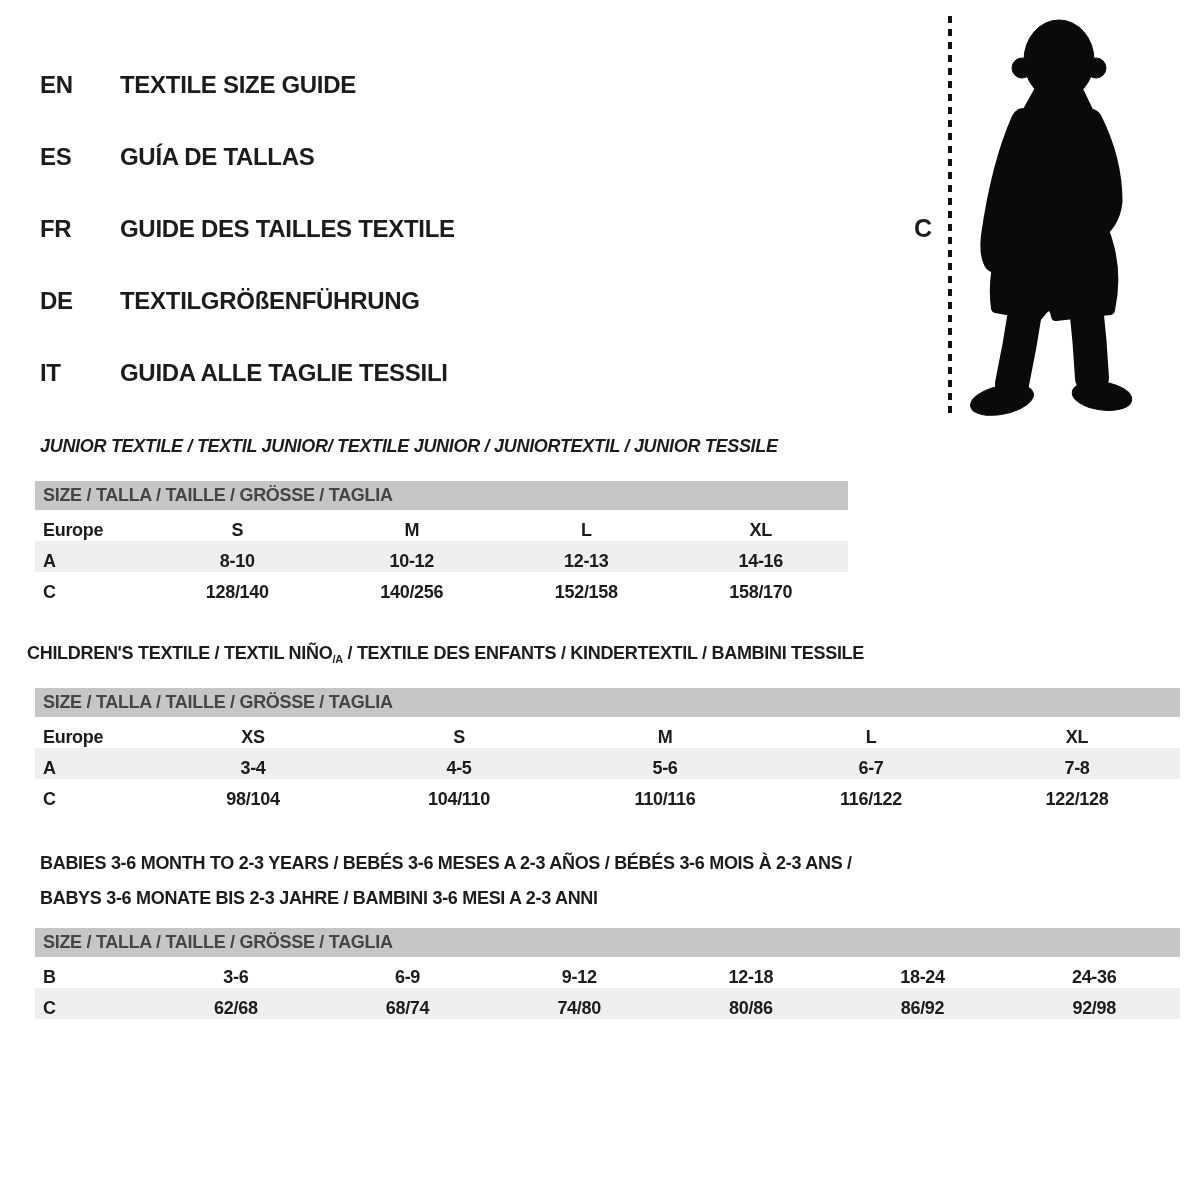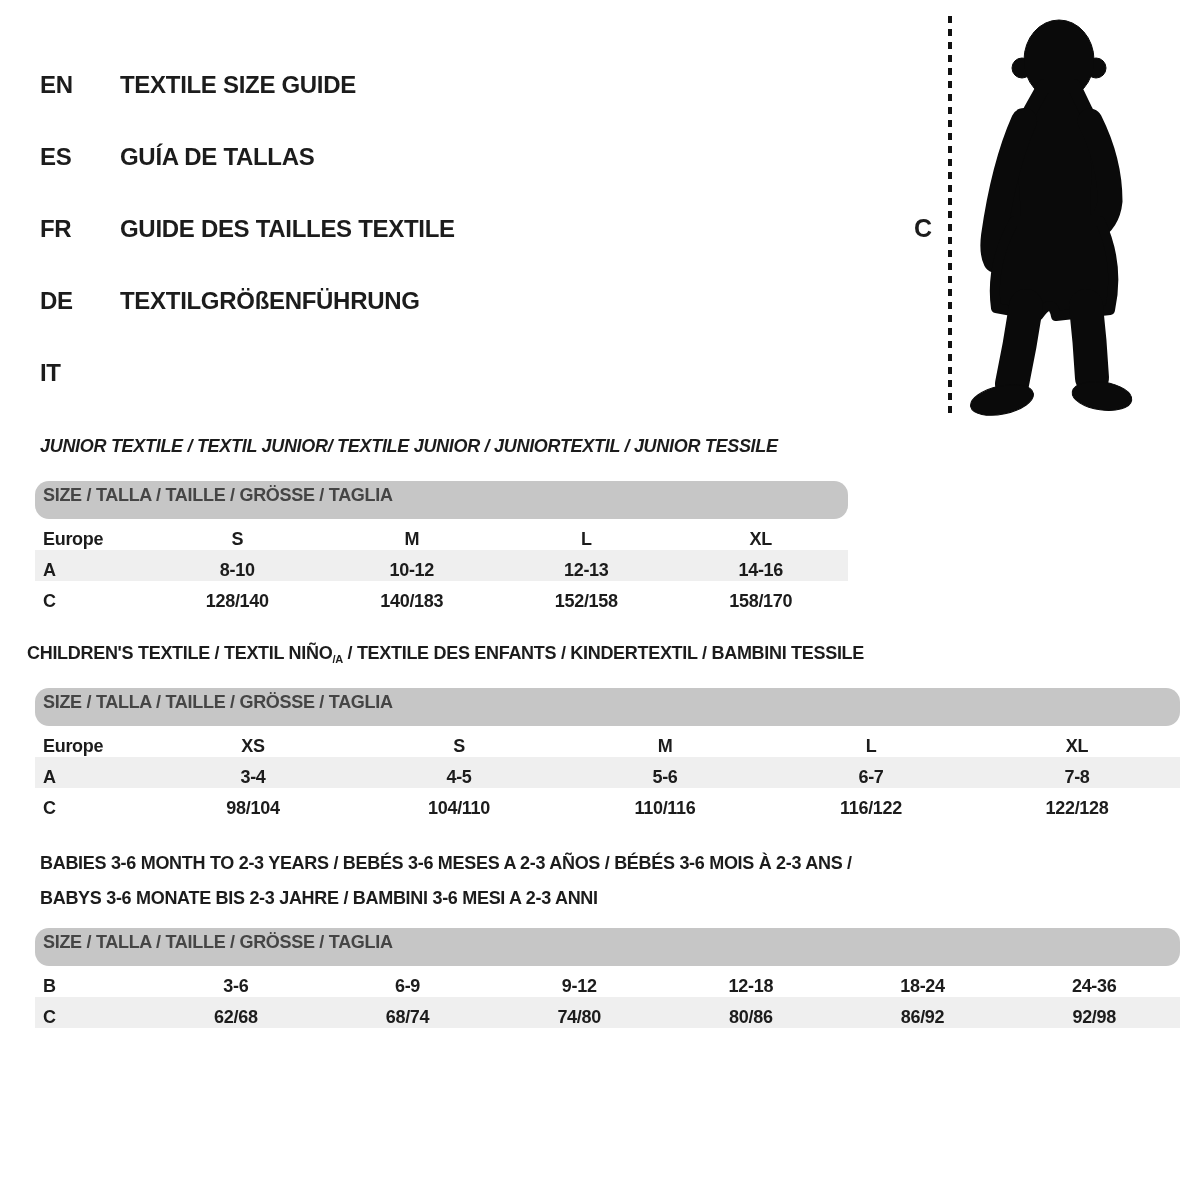--- a/index.html
+++ b/index.html
@@ -32,21 +32,21 @@
   .measure-label{position:absolute;left:914px;top:214px;font-size:25px;}
   .silhouette{position:absolute;left:960px;top:16px;width:184px;height:406px;}
   
   .section-title{position:absolute;font-size:18px;white-space:nowrap;}
   .sub-a{font-size:11px;vertical-align:-4px;}
   .two-line{line-height:35px;}
   
   .size-table{position:absolute;font-size:18px;}
   .t-head{
     background:var(--head-bg);color:var(--head-text);
-    height:38px;line-height:29px;padding-left:8px;border-radius:14px;
+    height:29px;line-height:29px;padding-left:8px;
   }
   .t-row{display:flex;height:31px;align-items:flex-end;}
   .t-body .t-row:nth-child(even){background:var(--stripe);}
   .t-label{width:107px;flex:0 0 107px;padding-left:8px;}
   .t-cell{flex:1;text-align:center;}
   
   .legend{position:absolute;left:40px;top:1072px;font-size:18px;line-height:35px;}
 </style>
 </head>
 <body>
@@ -65,20 +65,21 @@
       <div class="lang-row">
         <span class="lang-code">FR</span>
         <span>GUIDE DES TAILLES TEXTILE</span>
       </div>
       <div class="lang-row">
         <span class="lang-code">DE</span>
         <span>TEXTILGRÖßENFÜHRUNG</span>
       </div>
       <div class="lang-row">
         <span class="lang-code">IT</span>
+        <span>GUIDA ALLE TAGLIE TESSILI</span>
       </div>
     </div>
 
   <div class="dashes"></div>
   <div class="measure-label">C</div>
   <svg class="silhouette" viewBox="0 0 184 406" xmlns="http://www.w3.org/2000/svg">
     <g fill="#0a0a0a" stroke="#0a0a0a">
 
       <circle cx="62" cy="52" r="10"></circle>
       <circle cx="136" cy="52" r="10"></circle>
@@ -116,21 +117,21 @@
         <div class="t-row">
           <div class="t-label">A</div>
           <div class="t-cell">8-10</div>
           <div class="t-cell">10-12</div>
           <div class="t-cell">12-13</div>
           <div class="t-cell">14-16</div>
         </div>
         <div class="t-row">
           <div class="t-label">C</div>
           <div class="t-cell">128/140</div>
-          <div class="t-cell">140/183</div>
+          <div class="t-cell">140/256</div>
           <div class="t-cell">152/158</div>
           <div class="t-cell">158/170</div>
         </div>
       </div>
   </div>
 
   <div class="section-title" style="left:27px;top:643px;">
     <span>CHILDREN'S TEXTILE / TEXTIL NIÑO</span><span class="sub-a">/A</span><span> / TEXTILE DES ENFANTS / KINDERTEXTIL / BAMBINI TESSILE</span>
   </div>
   <div class="size-table" style="left:35px;top:688px;width:1145px;">

